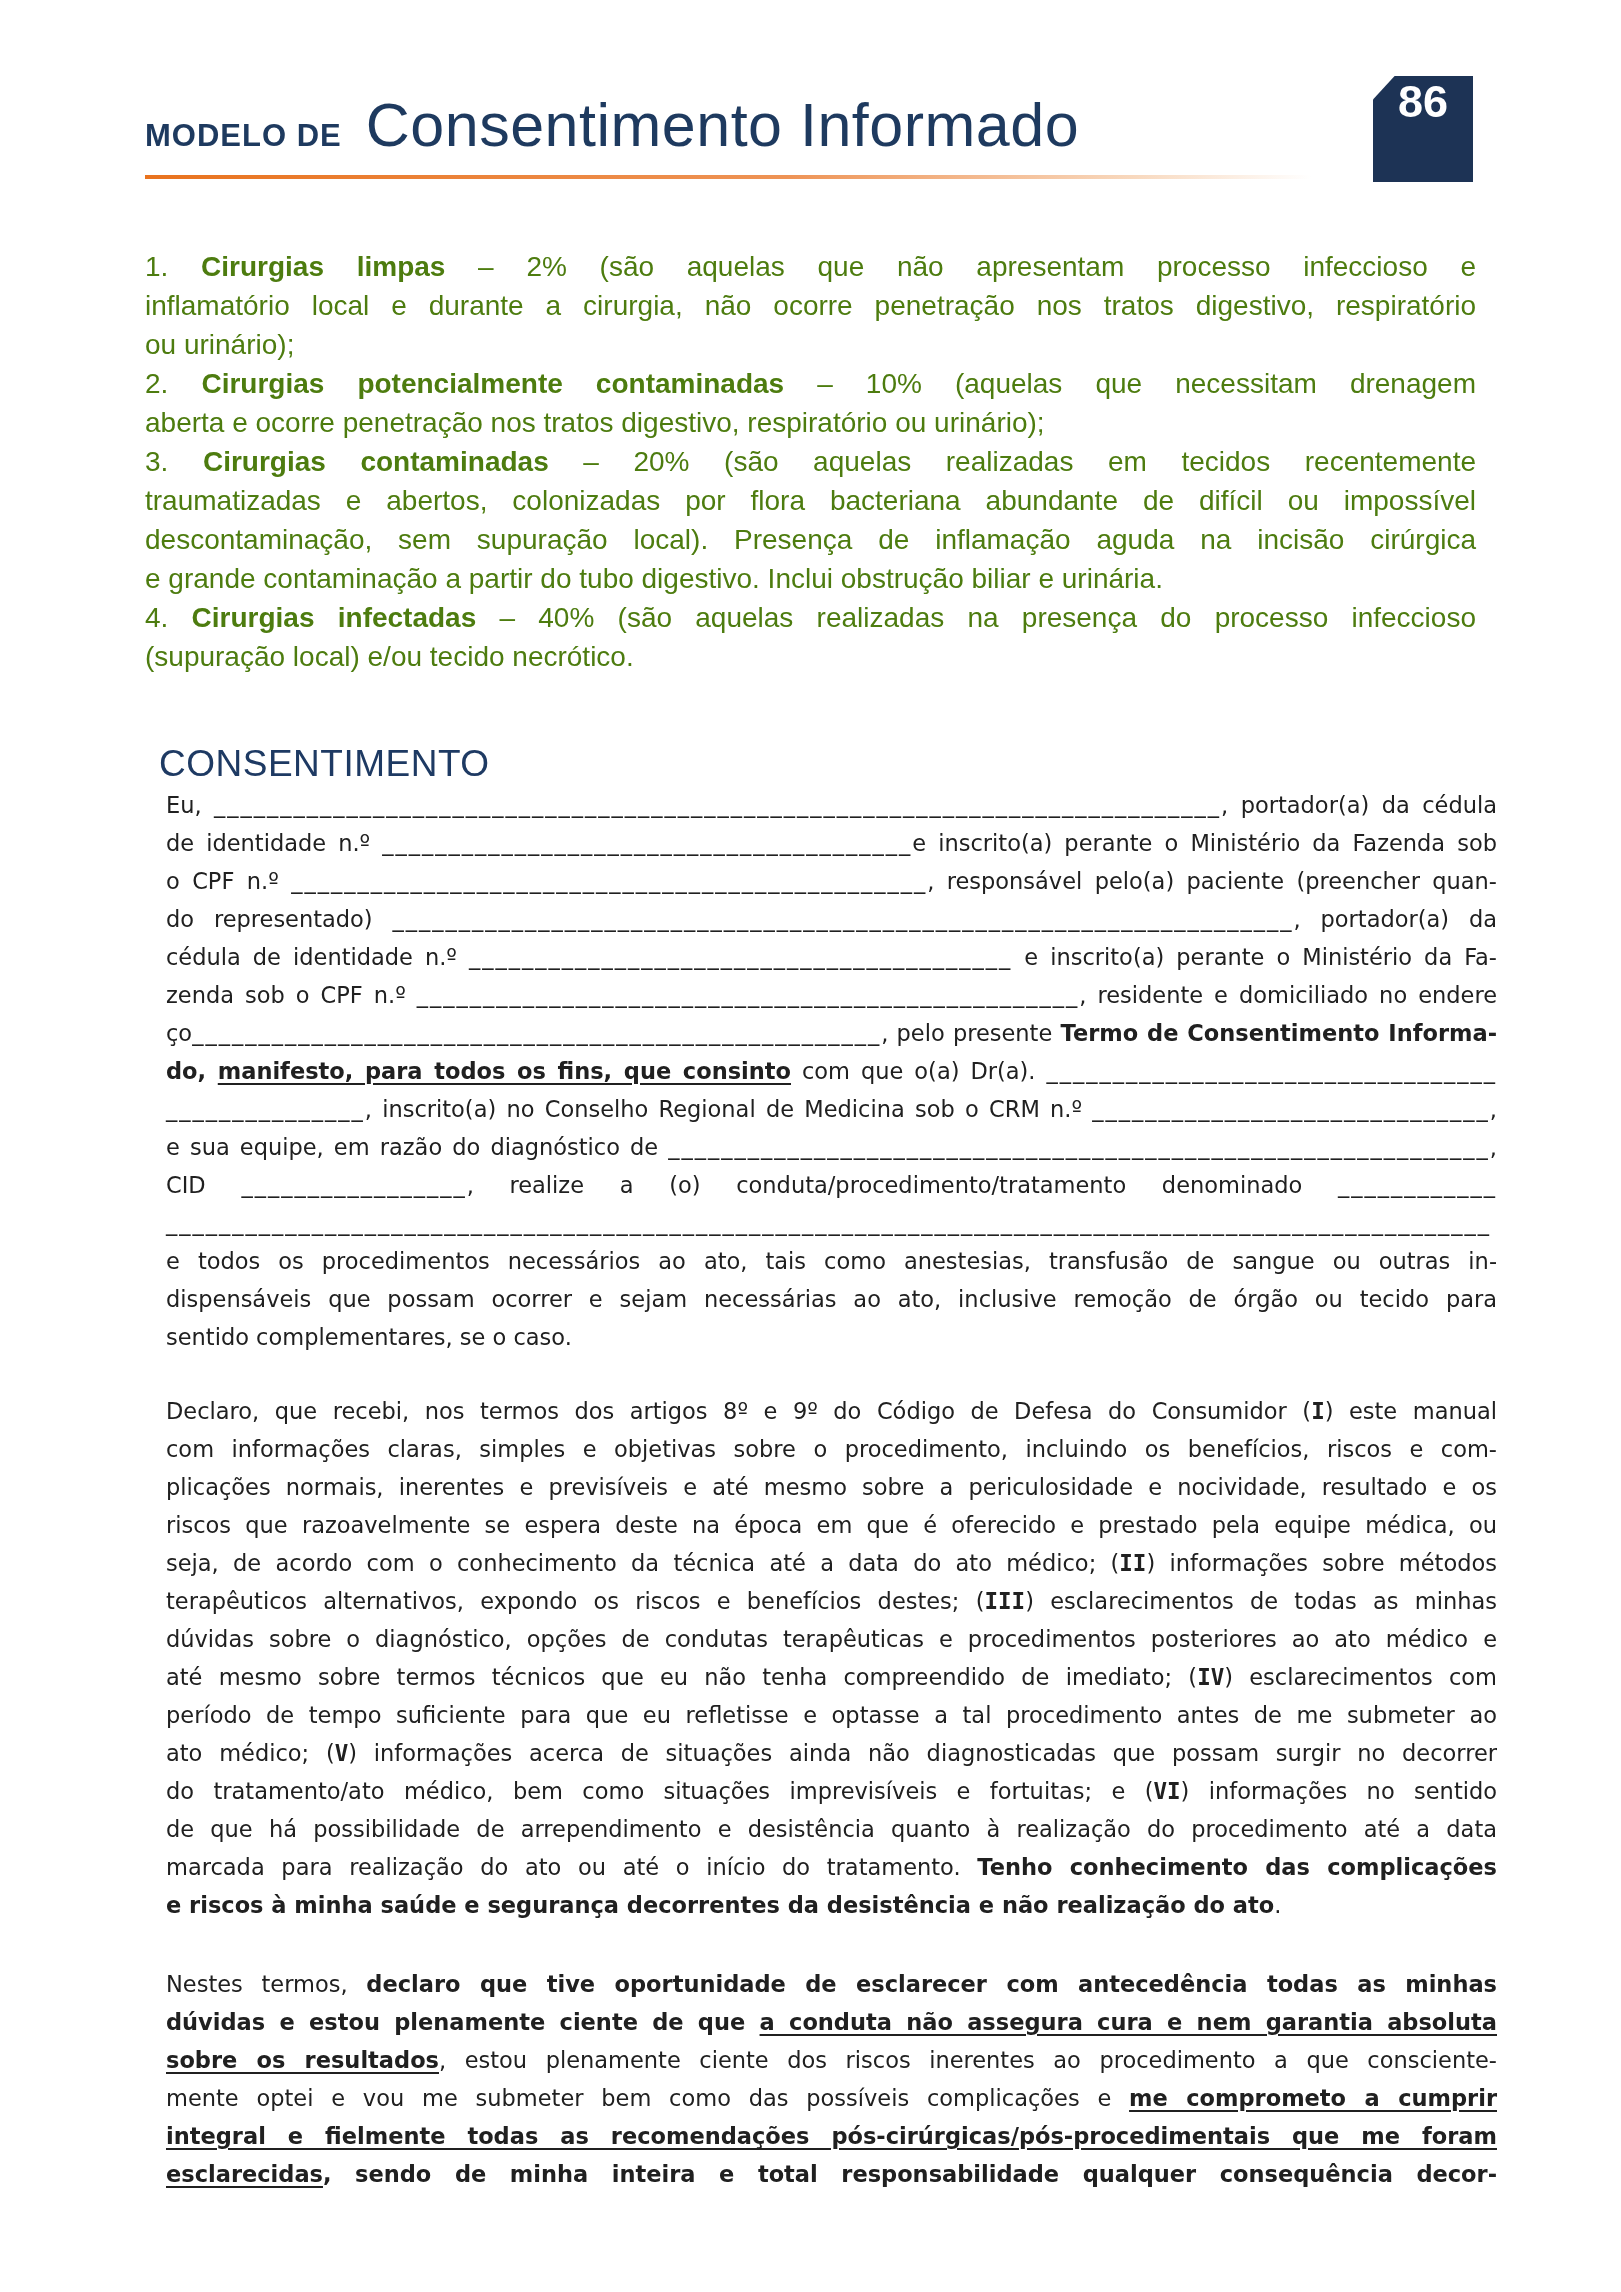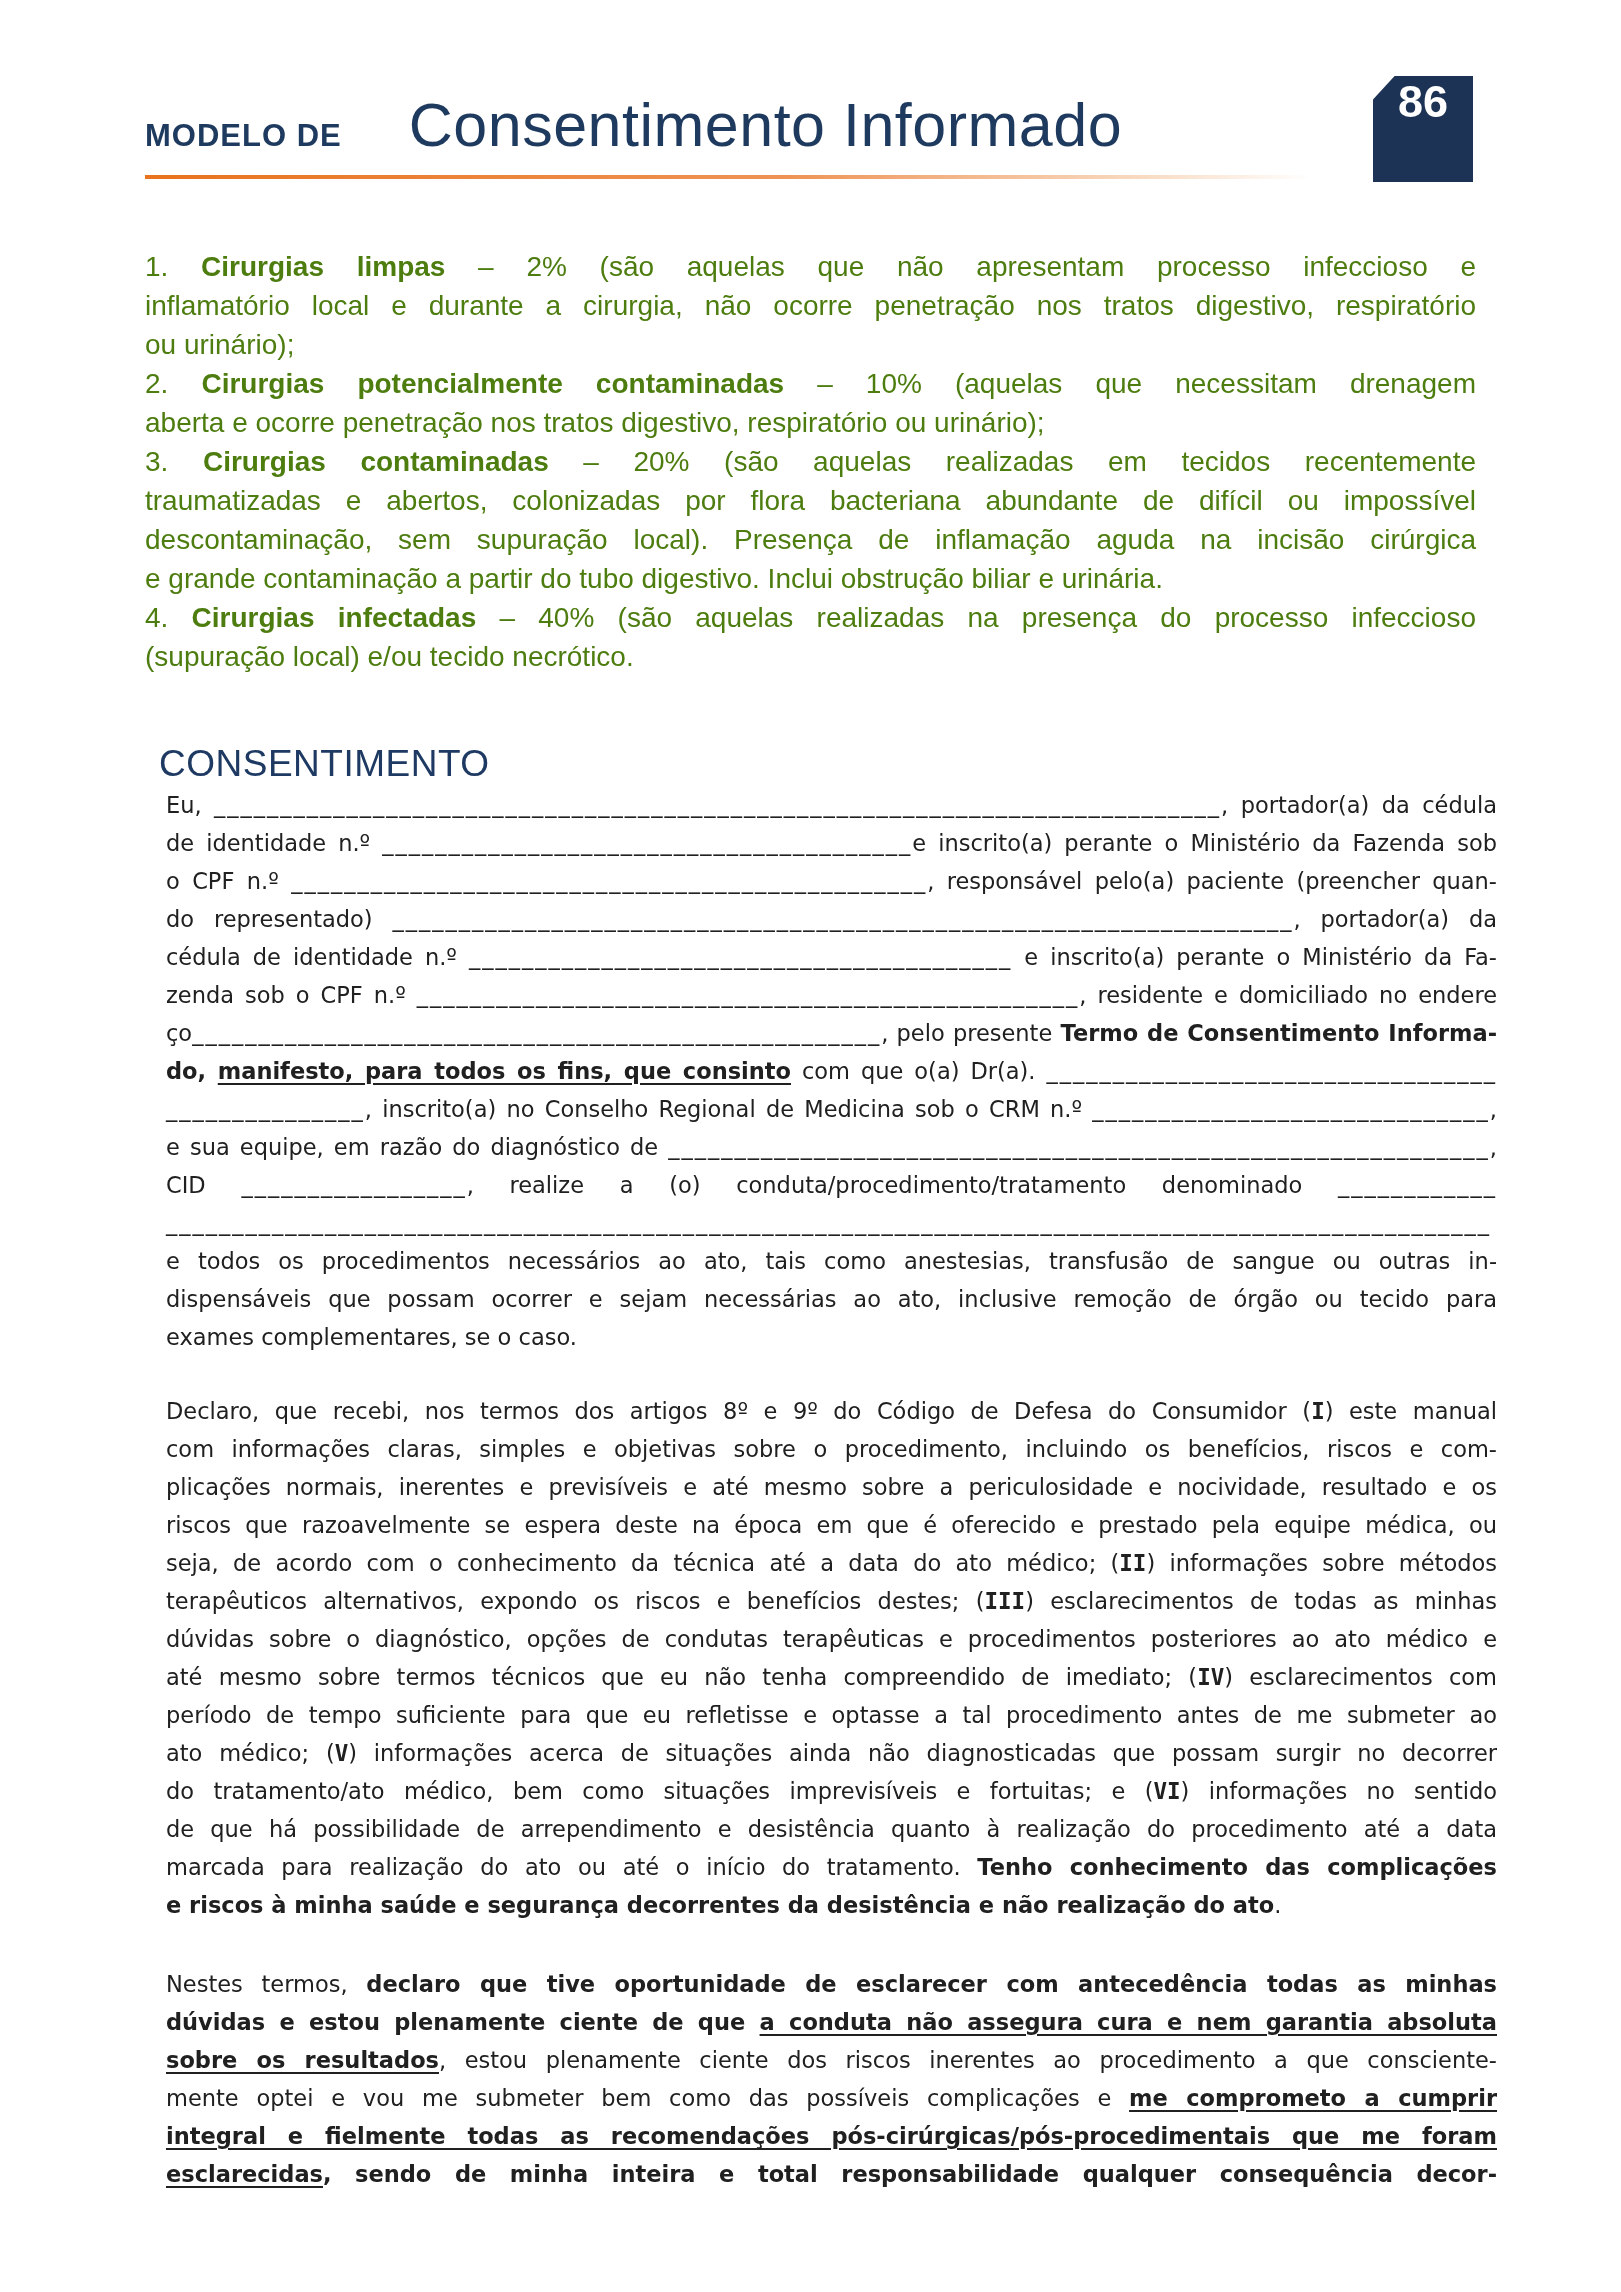--- a/index.html
+++ b/index.html
@@ -1,20 +1,20 @@
 <!DOCTYPE html>
 <html lang="pt"><head>
 <meta charset="utf-8">
 <style>
   html,body{margin:0;padding:0;background:#ffffff;}
   .page{position:relative;width:1621px;height:2293px;background:#fff;overflow:hidden;
         font-family:"DejaVu Sans",sans-serif;}
 
   
-  .header-row{position:absolute;left:145px;top:90px;display:flex;align-items:baseline;white-space:nowrap;gap:43px;}
+  .header-row{position:absolute;left:145px;top:90px;display:flex;align-items:baseline;white-space:nowrap;}
   .kicker{font-family:"Liberation Sans",sans-serif;font-weight:bold;font-size:31px;
           letter-spacing:1px;color:#1e3a5f;}
   .title{font-family:"Liberation Sans",sans-serif;font-weight:400;font-size:61px;
          margin-left:24px;color:#1e3a5f;letter-spacing:0.5px;}
   .rule{position:absolute;left:145px;top:175px;width:1166px;height:3.9px;
         background:linear-gradient(to right,#e9731e 0%,#ee9355 55%,#f8d9bf 85%,#ffffff 100%);}
   .pagenum{position:absolute;left:1373px;top:76px;width:100px;height:106px;background:#1d3355;
            clip-path:polygon(21.6px 0,100% 0,100% 100%,0 100%,0 23.5px);
            display:flex;align-items:flex-start;justify-content:center;}
   .pagenum span{color:#ffffff;font-family:"Liberation Sans",sans-serif;font-weight:bold;font-size:45px;}
@@ -76,21 +76,21 @@
       <div class="ln jl">cédula de identidade n.º <span class="fld">_________________________________________</span> e inscrito(a) perante o Ministério da Fa-</div>
       <div class="ln jl">zenda sob o CPF n.º <span class="fld">__________________________________________________</span>, residente e domiciliado no endere</div>
       <div class="ln jl">ço<span class="fld">____________________________________________________</span>, pelo presente <span class="b">Termo de Consentimento Informa-</span></div>
       <div class="ln jl"><span class="b">do, </span><span class="b u">manifesto, para todos os fins, que consinto</span> com que o(a) Dr(a). <span class="fld">__________________________________</span></div>
       <div class="ln jl"><span class="fld">_______________</span>, inscrito(a) no Conselho Regional de Medicina sob o CRM n.º <span class="fld">______________________________</span>,</div>
       <div class="ln jl">e sua equipe, em razão do diagnóstico de <span class="fld">______________________________________________________________</span>,</div>
       <div class="ln jl">CID <span class="fld">_________________</span>, realize a (o) conduta/procedimento/tratamento denominado <span class="fld">____________</span></div>
       <div class="ln"><span class="fld">____________________________________________________________________________________________________</span></div>
       <div class="ln jl">e todos os procedimentos necessários ao ato, tais como anestesias, transfusão de sangue ou outras in-</div>
       <div class="ln jl">dispensáveis  que possam ocorrer e sejam necessárias ao ato, inclusive remoção de órgão ou tecido para</div>
-      <div class="ln">exames complementares, se o caso.</div>
+      <div class="ln">sentido complementares, se o caso.</div>
     </section>
 
   <section class="tb declaration">
       <div class="ln jl">Declaro, que recebi, nos termos dos artigos 8º e 9º do Código de Defesa do Consumidor (<span class="b m">I</span>) este manual</div>
       <div class="ln jl">com informações claras, simples e objetivas sobre o procedimento, incluindo os benefícios, riscos e com-</div>
       <div class="ln jl">plicações normais, inerentes e previsíveis e até mesmo sobre a periculosidade e nocividade, resultado e os</div>
       <div class="ln jl">riscos que razoavelmente se espera deste na época em que é oferecido e prestado pela equipe médica, ou</div>
       <div class="ln jl">seja, de acordo com o conhecimento da técnica até a data do ato médico; (<span class="b m">II</span>) informações  sobre métodos</div>
       <div class="ln jl">terapêuticos alternativos, expondo os riscos e benefícios destes; (<span class="b m">III</span>) esclarecimentos de todas as minhas</div>
       <div class="ln jl">dúvidas sobre o diagnóstico, opções de condutas terapêuticas e procedimentos posteriores ao ato médico e</div>

